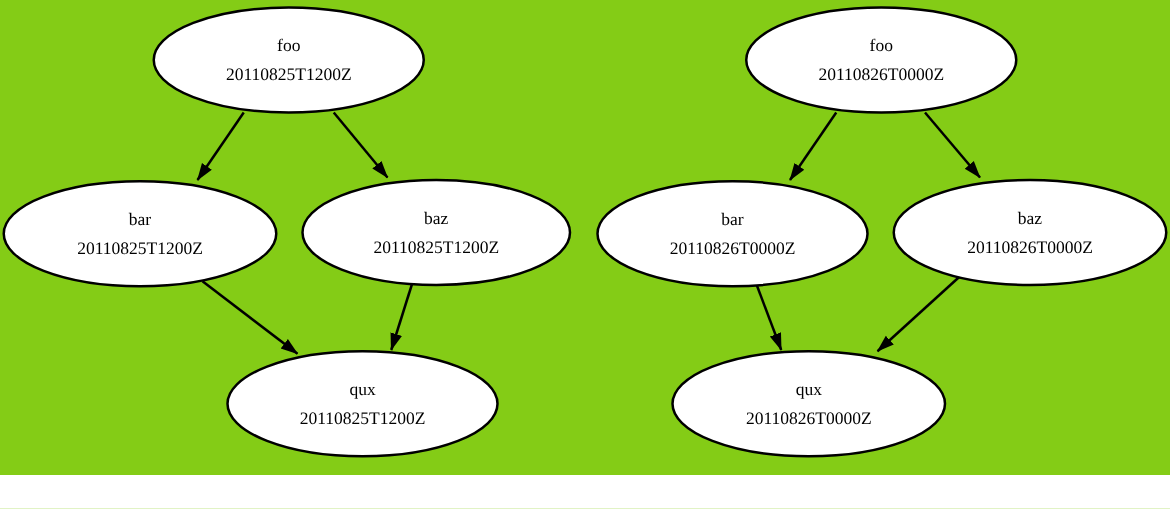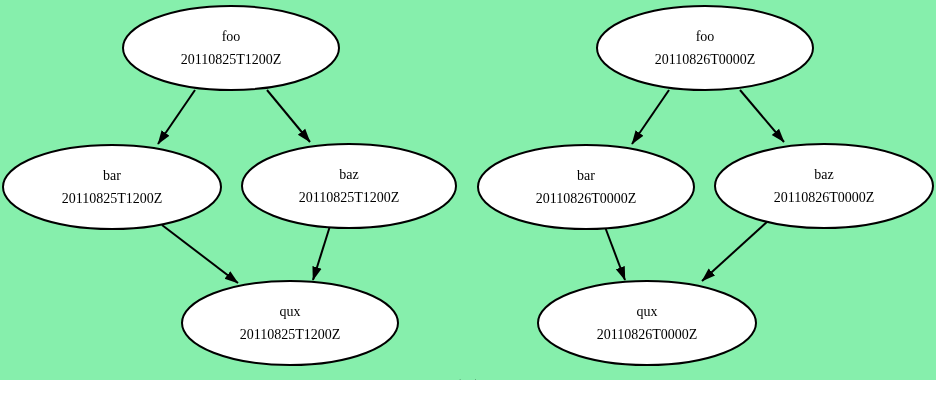--- a/index.html
+++ b/index.html
@@ -4,21 +4,21 @@
 <style>
   html, body {
     margin: 0;
     padding: 0;
     background: #ffffff;
   }
   .canvas-wrap {
     position: relative;
     width: 936px;
     height: 380px;
-    background: #86efac;
+    background: #84cc16;
     font-family: "Liberation Serif", "DejaVu Serif", serif;
   }
   svg { display: block; }
   .node-ellipse {
     fill: #ffffff;
     stroke: #000000;
     stroke-width: 2;
   }
   .node-text {
     fill: #000000;

